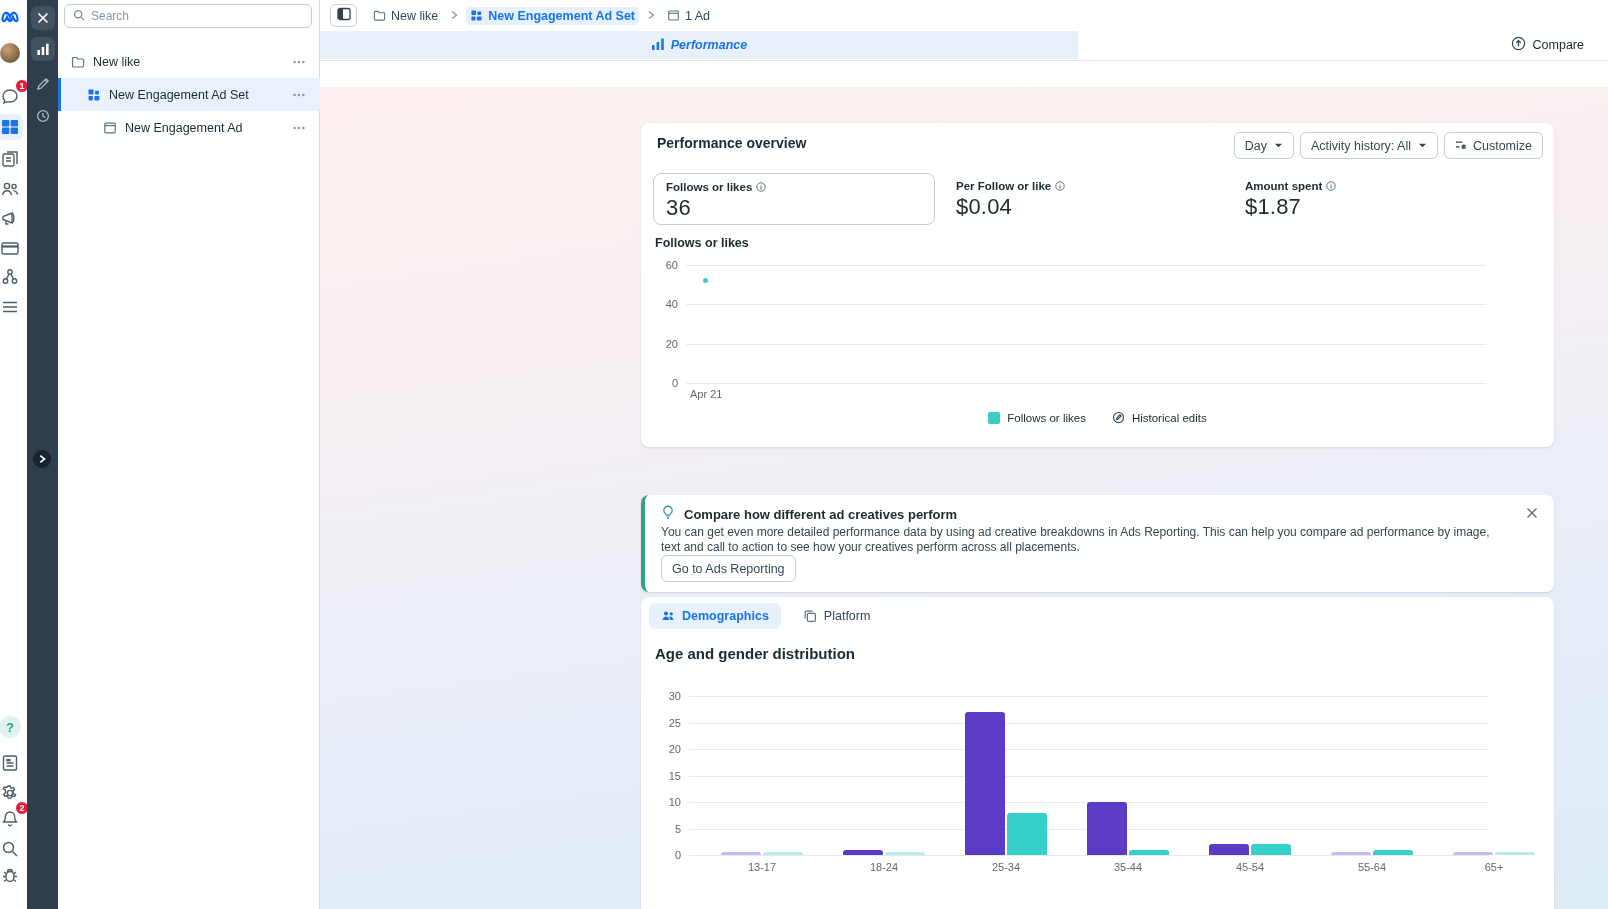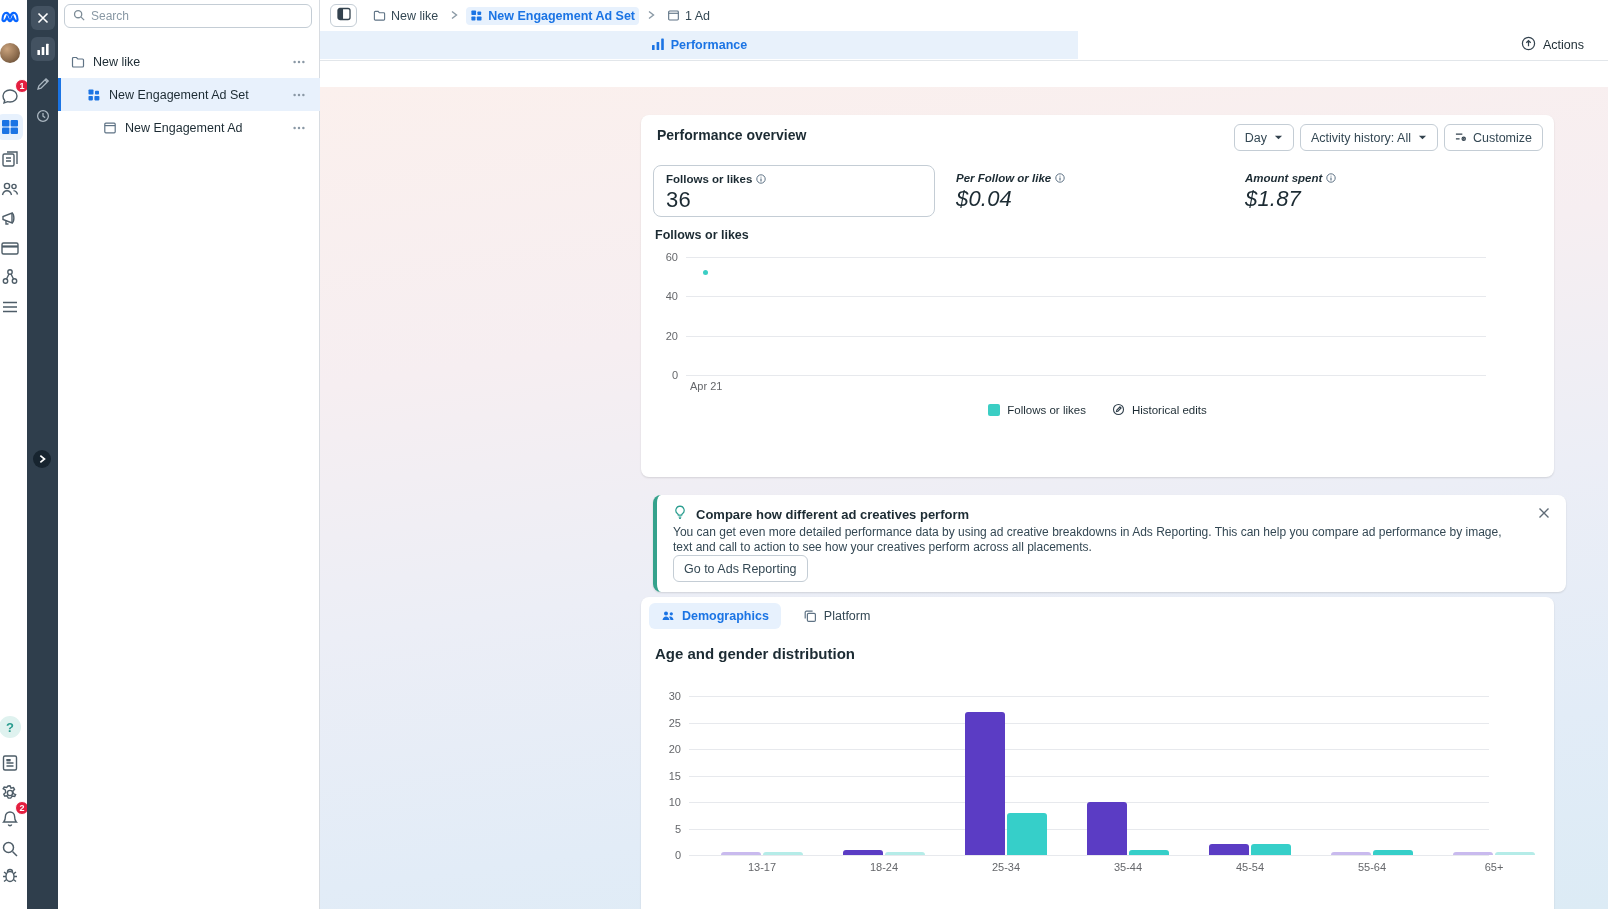--- a/index.html
+++ b/index.html
@@ -49,62 +49,62 @@
     display:flex; align-items:center; justify-content:center; color:#33424e; }
   #panel-toggle svg { width:14px; height:14px; }
   #breadcrumb { display:flex; align-items:center; margin-left:12px; font-size:12.5px; color:#344854; gap:7px; }
   .crumb { display:flex; align-items:center; gap:5px; padding:2px 4px; border-radius:4px; }
   .crumb svg { width:13px; height:13px; color:#5f7385; }
   .crumb.hl { background:#e7f1fd; color:#1b74e4; font-weight:bold; }
   .crumb.hl svg { color:#1b74e4; }
   .crumb-sep svg { width:10px; height:10px; color:#8a99a5; }
   #tab-strip { left:320px; top:31px; width:1288px; height:29px; background:#fff; z-index:10; }
   #perf-tab { position:absolute; left:0; top:0; width:758px; height:28px; background:#e8f1fb; display:flex; align-items:center; justify-content:center; gap:6px;
-    color:#1b74e4; font-size:12.5px; font-weight:bold; }
+    color:#1b74e4; font-size:12.5px; font-weight:bold;font-style:italic; }
   #perf-tab svg { width:14px; height:14px; }
   #header-border { left:320px; top:60px; width:1288px; height:1px; background:#e2e6ea; z-index:10; }
   #actions-btn { position:absolute; right:24px; top:3px; display:flex; align-items:center; gap:7px; font-size:12.5px; color:#1c2b33; height:22px; }
   #actions-btn svg { width:15px; height:15px; color:#33424e; }
 
   
   #main-bg { left:320px; top:61px; width:1288px; height:848px; background:#fff; z-index:0; }
   #main-grad { left:320px; top:87px; width:1288px; height:822px; z-index:1;
     background:linear-gradient(172deg, #fbf0ed 0%, #f6eef1 30%, #eceef6 55%, #e2ecf7 80%, #dcebf5 100%); }
 
   
   .card { position:absolute; left:641px; width:913px; background:#fff; border-radius:8px; box-shadow:0 1px 2px rgba(0,0,0,.12); z-index:5; }
-  #card-overview { top:115px; height:362px; }
+  #card-overview { top:123px; height:324px; }
   .card-title { position:absolute; left:16px; top:12px; font-size:14px; font-weight:bold; }
   #ov-controls { position:absolute; right:11px; top:9px; display:flex; gap:6px; }
   .btn { height:27px; border:1px solid #c4cdd5; border-radius:6px; background:#fff; display:flex; align-items:center; gap:7px;
     padding:0 10px; font-size:12.5px; color:#344854; font-family:inherit; }
   .btn svg { width:11px; height:11px; color:#33424e; }
   .caret svg { width:9px; height:9px; }
 
   #metrics { position:absolute; left:12px; top:50px; width:889px; height:54px; }
   .metric { position:absolute; top:0; }
   .metric.boxed { border:1px solid #c4cdd5; border-radius:8px; width:282px; height:52px; padding:7px 12px; }
   .metric .m-label { font-size:11.5px; font-weight:bold; color:#1c2b33; display:flex; align-items:center; gap:4px; }
   .metric .m-label svg { width:10px; height:10px; color:#5f7385; }
   .metric .m-value { font-size:22px; color:#1c2b33; margin-top:2px; letter-spacing:.2px; }
-  .metric.plain { padding:7px 0;font-style:italic; }
+  .metric.plain { padding:7px 0; }
 
   #line-chart-label { position:absolute; left:14px; top:113px; font-size:12.5px; font-weight:bold; }
   #line-plot { position:absolute; left:45px; top:142px; width:800px; height:118px; }
   .gridline { position:absolute; left:0; width:100%; height:1px; background:#e7e9ed; }
   .ytick { position:absolute; right:100%; margin-right:8px; transform:translateY(-6px); font-size:11px; color:#65676b; white-space:nowrap; }
   .xtick { position:absolute; top:100%; margin-top:5px; font-size:11px; color:#65676b; white-space:nowrap;text-align:right; }
   #line-dot { position:absolute; width:5px; height:5px; border-radius:50%; }
   #chart1-legend { position:absolute; left:0; right:0; top:288px; display:flex; align-items:center; justify-content:center; gap:26px; }
   .leg-item { display:flex; align-items:center; gap:7px; font-size:11.5px; color:#1c2b33; }
   .leg-swatch { width:12px; height:12px; border-radius:2px; }
   .leg-item svg { width:13px; height:13px; color:#33424e; }
 
   
-  #card-tip { top:495px; height:97px; border-left:4px solid #35a28c;margin-left:12px; }
+  #card-tip { top:495px; height:97px; border-left:4px solid #35a28c; }
   #tip-head { position:absolute; left:16px; top:10px; display:flex; align-items:center; gap:9px; }
   #tip-head svg { width:14px; height:14px; color:#2a9d8f; }
   #tip-title { font-size:13px; font-weight:bold; }
   #tip-body { position:absolute; left:16px; top:30px; width:830px; font-size:12px; line-height:15px; color:#344854; }
   #tip-btn { position:absolute; left:16px; top:60px; }
   #tip-close { position:absolute; right:14px; top:10px; width:14px; height:14px; color:#5f6b76; }
   #tip-close svg { width:12px; height:12px; }
 
   
   #card-demo { top:597px; height:330px; }
@@ -373,21 +373,21 @@
           <rect x="5.6" y="5" width="2.6" height="8" rx=".6"></rect>
           <rect x="10.2" y="1.5" width="2.6" height="11.5" rx=".6"></rect>
         </svg></span>
     <span>Performance</span>
   </div>
   <div id="actions-btn">
     <span><svg viewBox="0 0 16 16" fill="none" stroke="currentColor" stroke-width="1.3">
           <circle cx="8" cy="8" r="6.5"></circle>
           <path d="M8 11V5M5.6 7.2L8 5l2.4 2.2"></path>
         </svg></span>
-    <span>Actions</span>
+    <span>Compare</span>
   </div>
 </div>
 <div id="header-border" class="abs"></div>
 
 <div id="card-overview" class="card">
   <div class="card-title">Performance overview</div>
   <div id="ov-controls">
     <button class="btn">
       <span>Day</span>
       <span class="caret"><svg viewBox="0 0 10 10" fill="currentColor">

